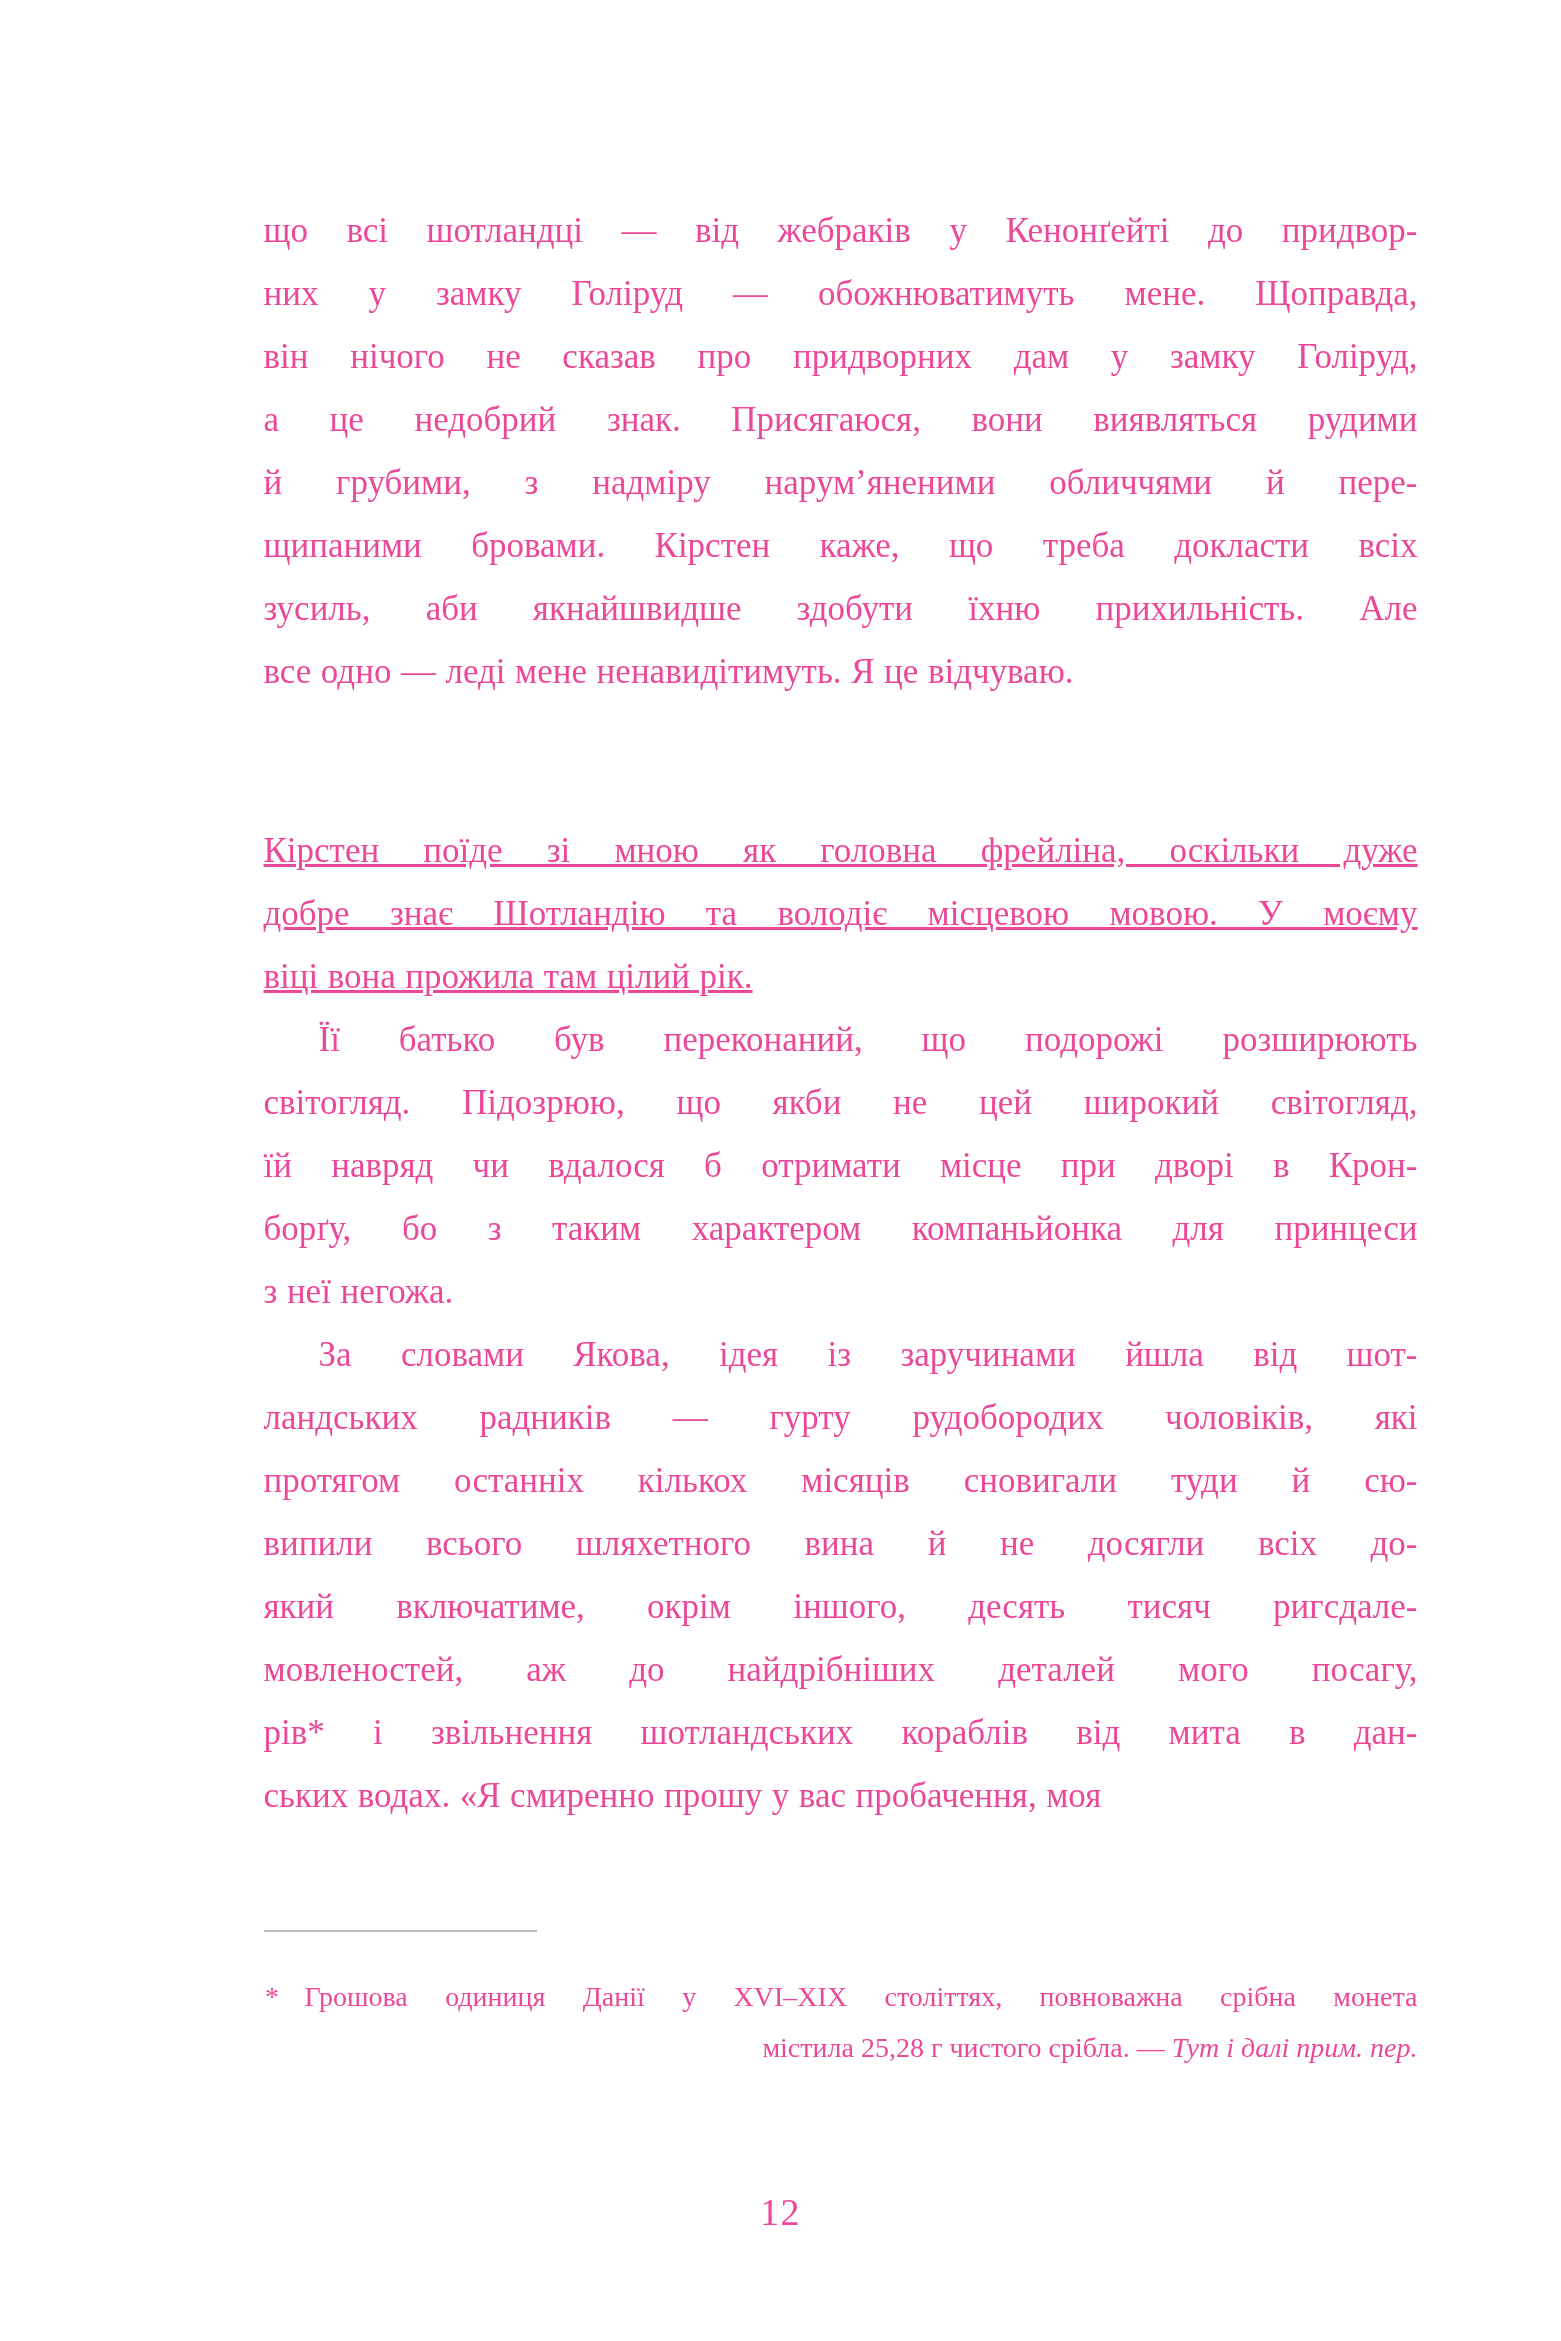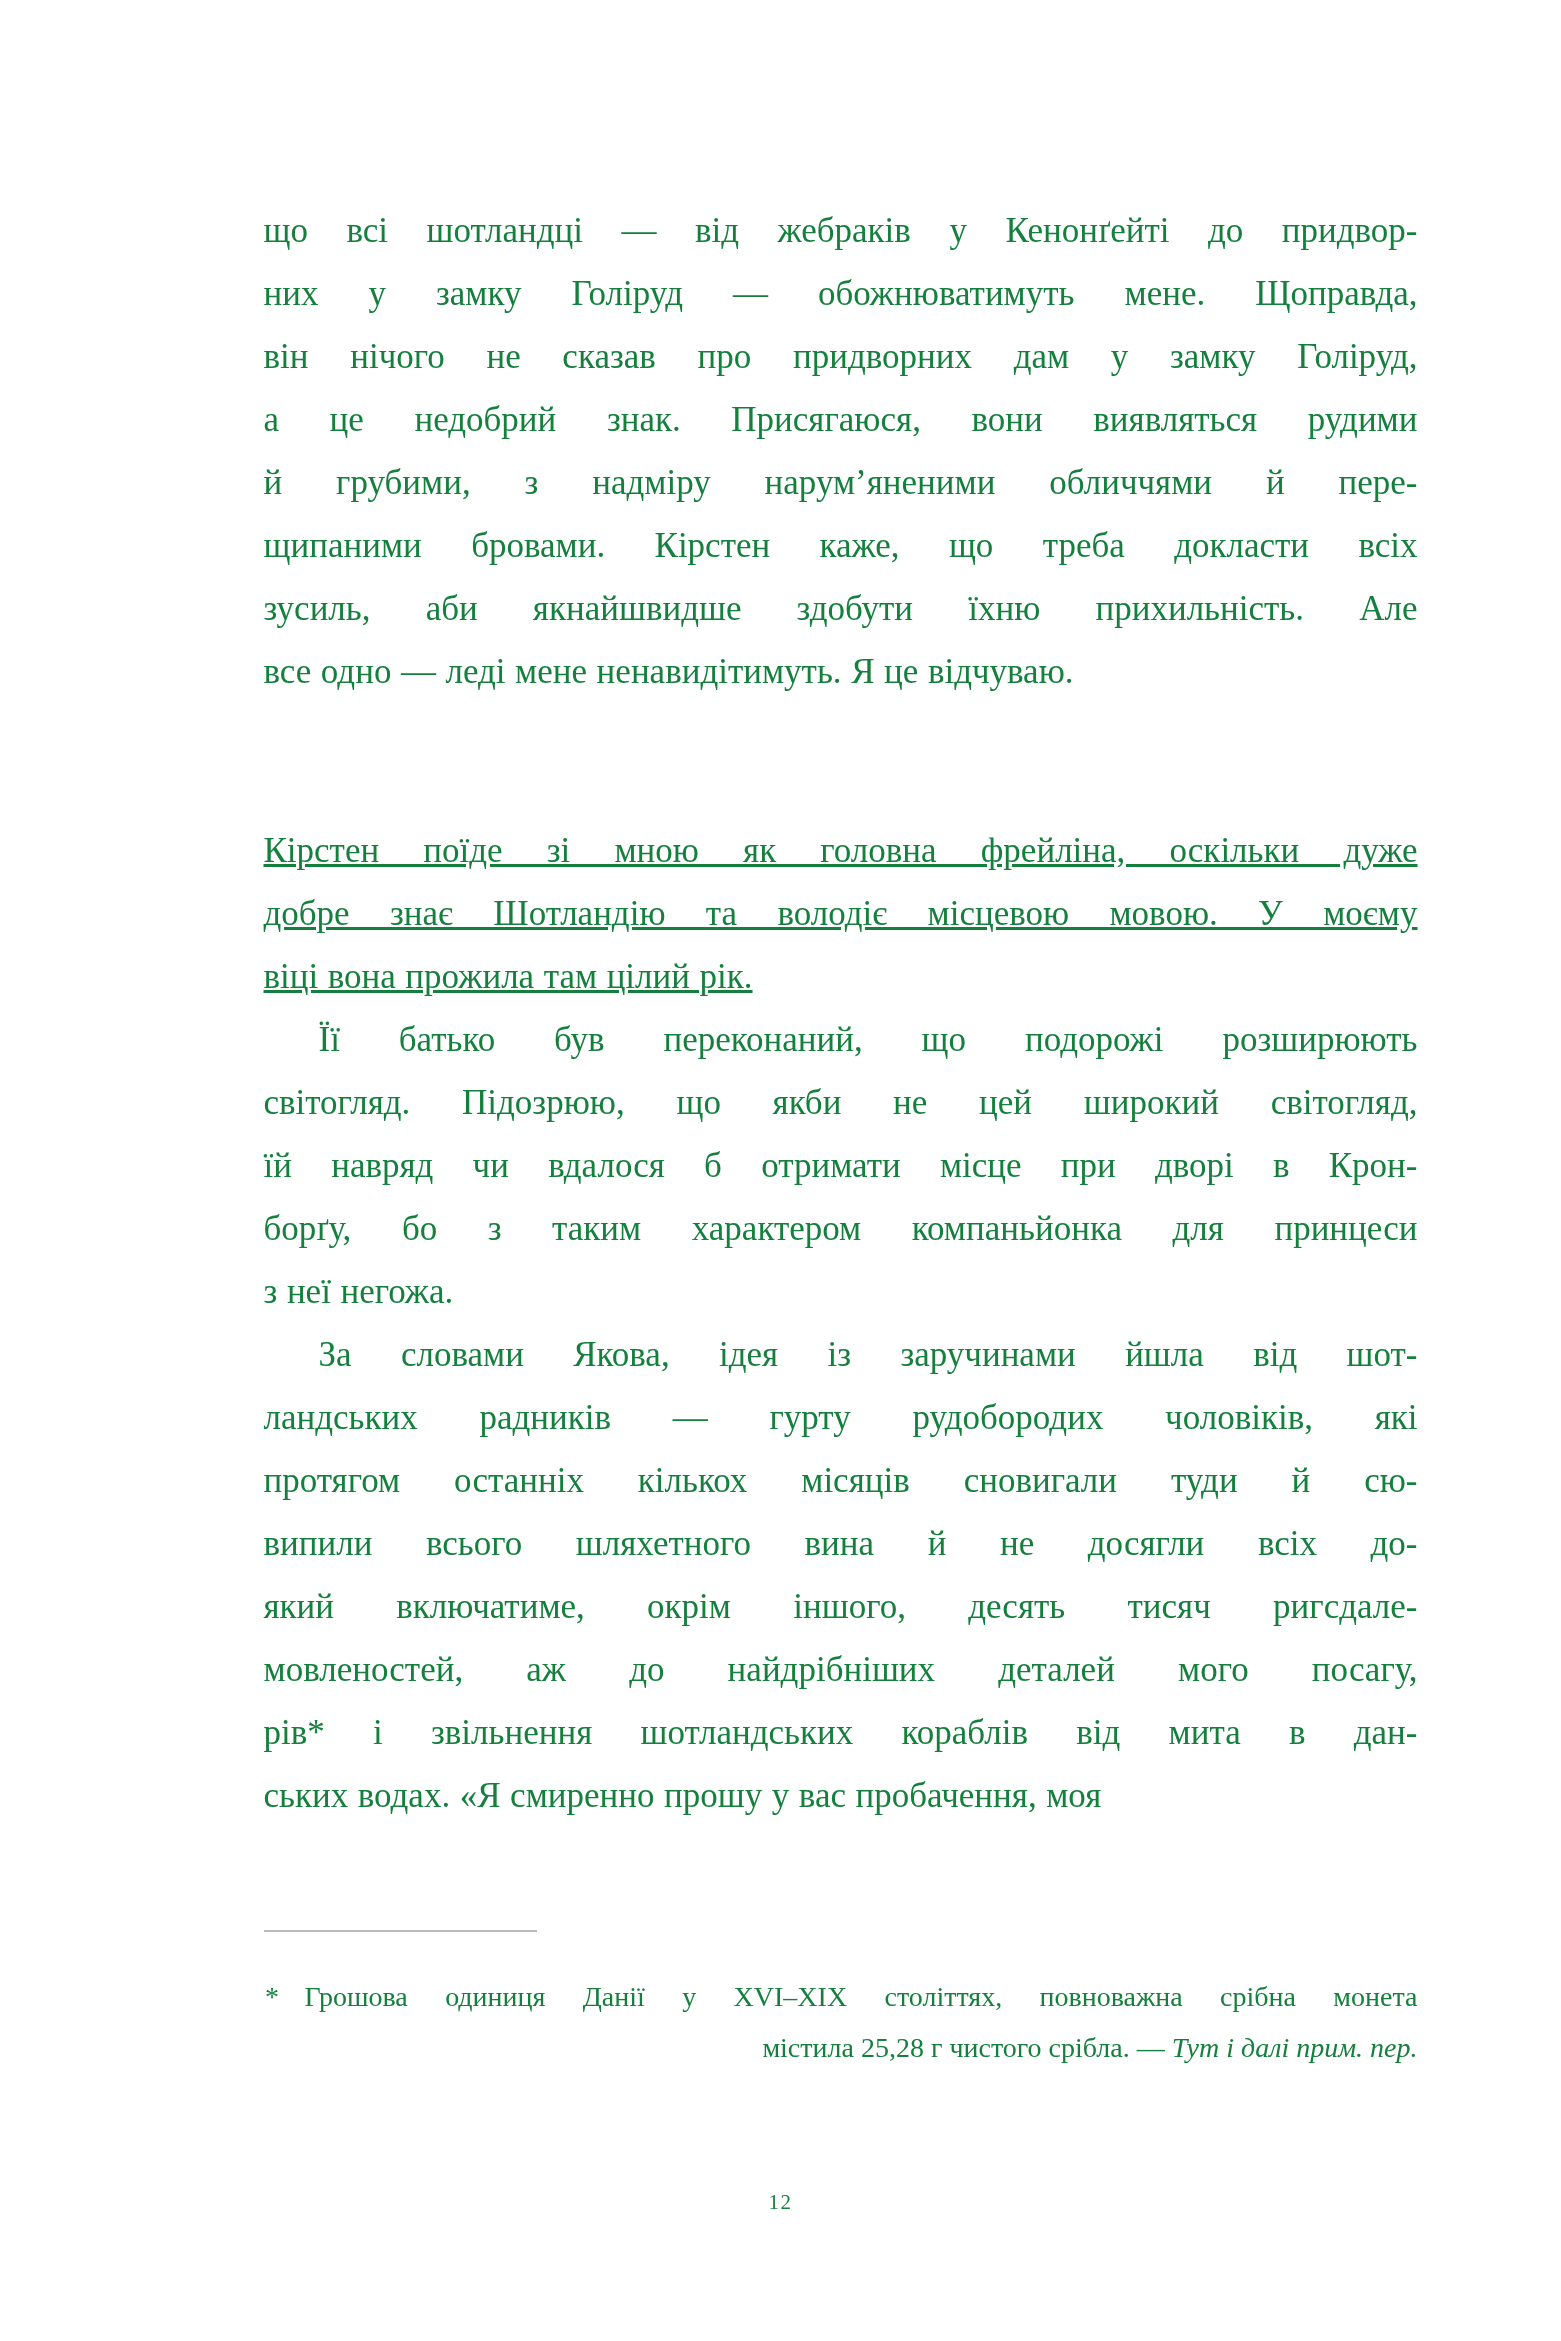--- a/index.html
+++ b/index.html
@@ -3,21 +3,21 @@
 <meta charset="utf-8">
 <title>Book page</title>
 <style>
   * { margin: 0; padding: 0; box-sizing: border-box; }
   html, body { background: #ffffff; }
   .page {
     position: relative;
     width: 1454px;
     height: 2342px;
     background: #ffffff;
-    color: #15803d;
+    color: #ec4899;
     font-family: "Liberation Serif", "DejaVu Serif", serif;
     overflow: hidden;
     margin: 0 auto;
   }
   .text-block {
     position: absolute;
     left: 210px;
     top: 199px;
     width: 1154px;
     font-size: 35px;
@@ -60,21 +60,21 @@
     text-align-last: justify;
   }
   .fn-line-2 { text-align: right; }
   .fn-italic { font-style: italic; }
   .page-number {
     position: absolute;
     top: 2190px;
     left: 0;
     width: 100%;
     text-align: center;
-    font-size: 21px;
+    font-size: 38px;
     letter-spacing: 1.6px;
   }
 </style>
 </head>
 <body>
 
 <div class="page">
 
   <div class="text-block">
 

